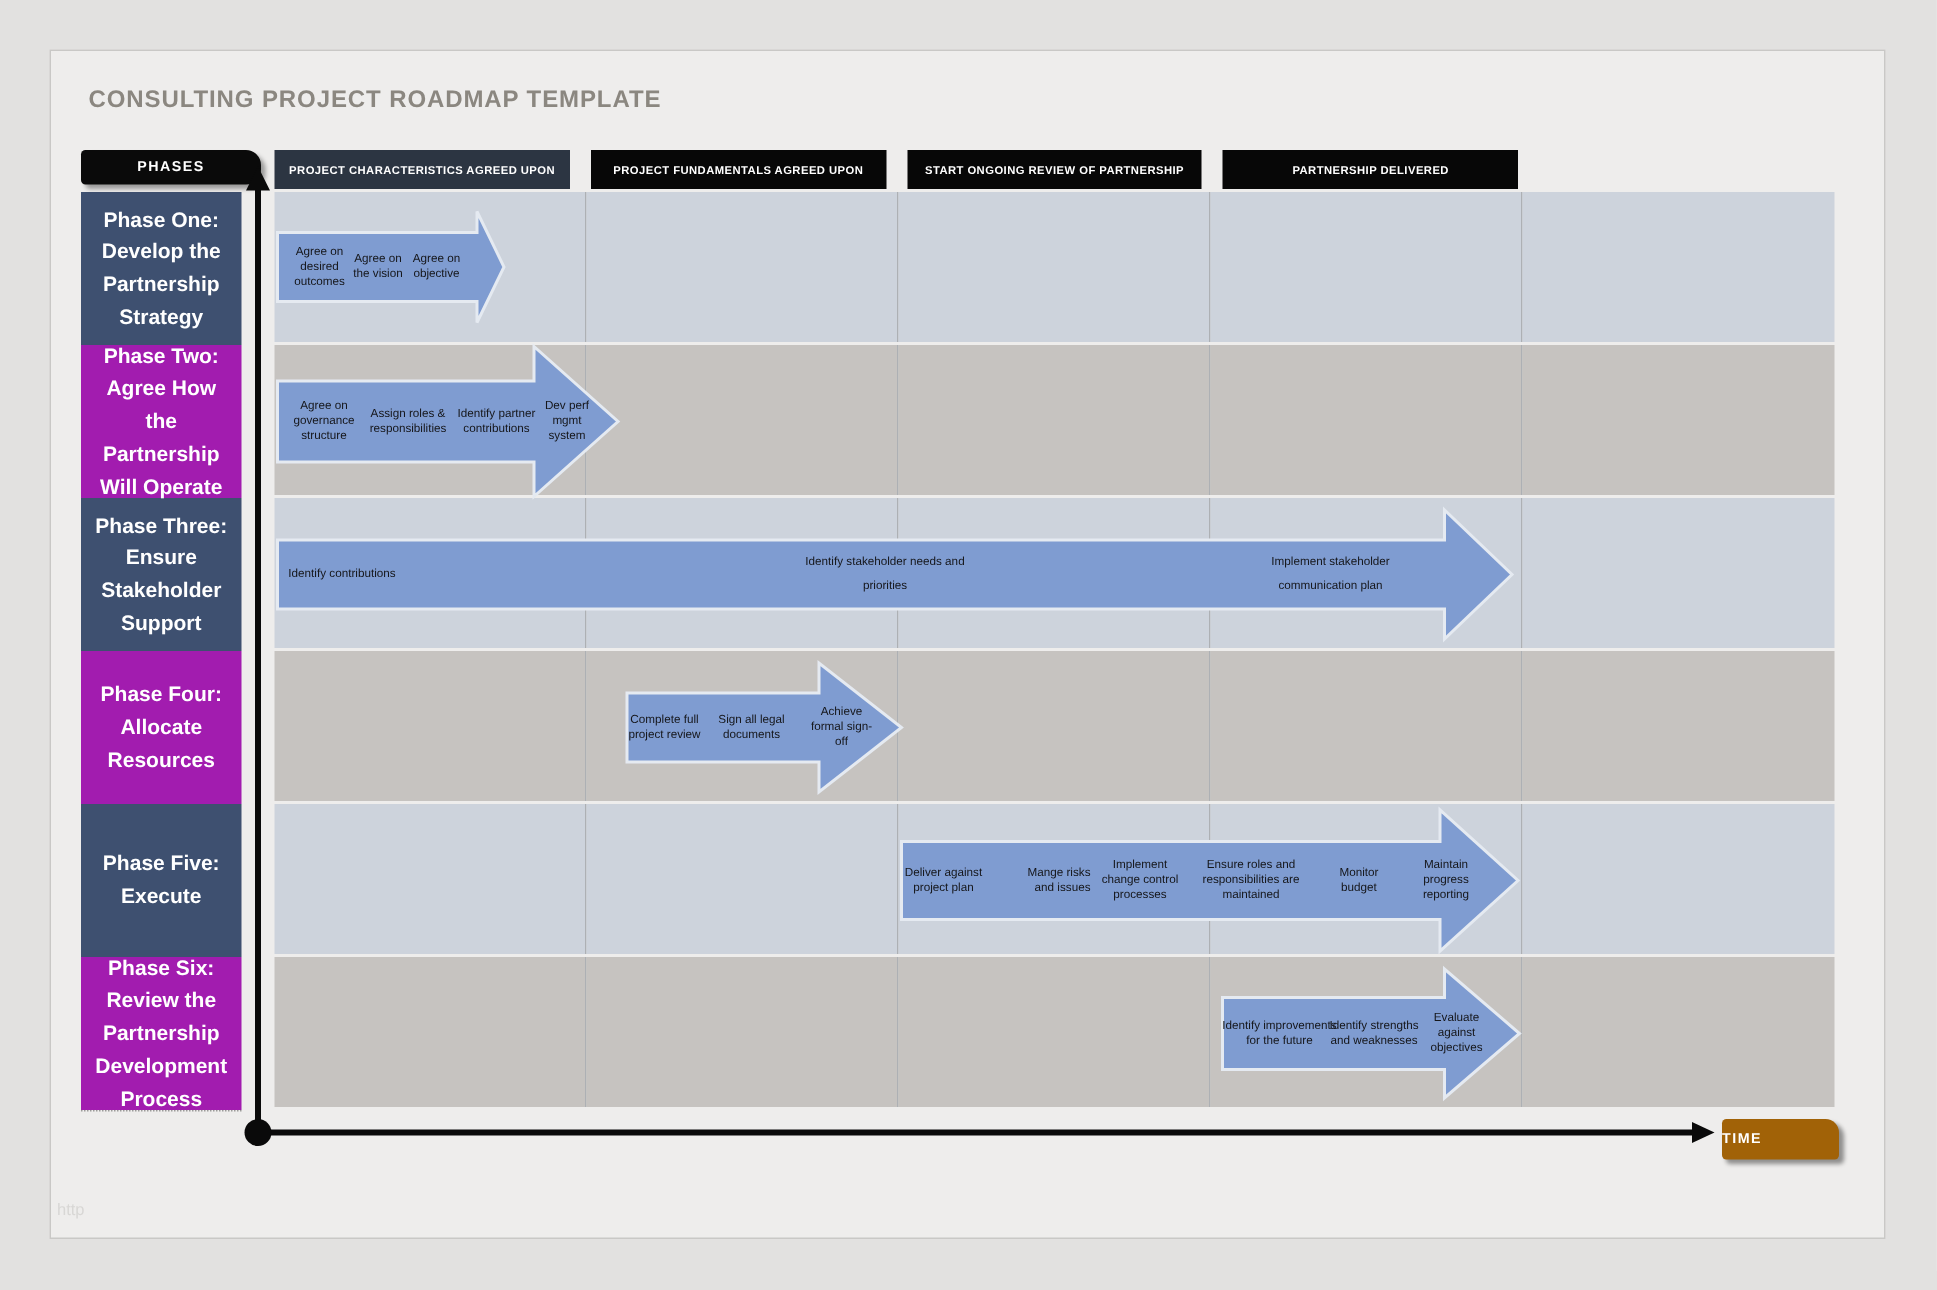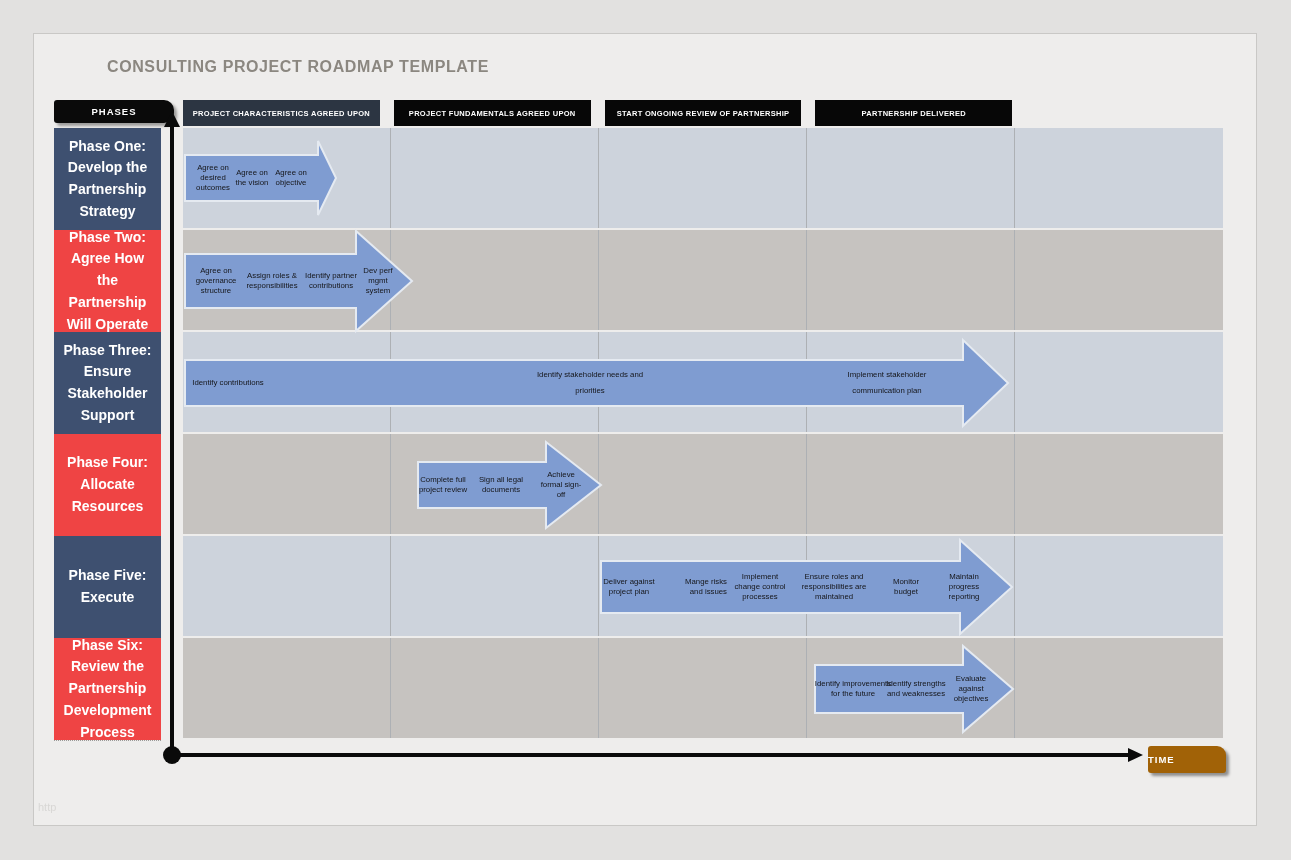--- a/index.html
+++ b/index.html
@@ -1,31 +1,31 @@
 <!DOCTYPE html>
 <html><head>
 <meta charset="utf-8">
 <style>
   html,body { margin:0; padding:0; background:#e2e1e0; }
   .page { position:relative; width:1291px; height:860px; font-family:"Liberation Sans", sans-serif; overflow:hidden; }
   .slide { position:absolute; left:33px; top:33px; width:1224px; height:793px; background:#eeedec; border:1px solid #c9c8c6; box-sizing:border-box; z-index:0; }
-  .title { position:absolute; left:59px; top:58px; font-size:16px; font-weight:bold; color:#8b8780; letter-spacing:0.6px; z-index:4;margin-left:48px; }
+  .title { position:absolute; left:59px; top:58px; font-size:16px; font-weight:bold; color:#8b8780; letter-spacing:0.6px; z-index:4; }
 
   .phases-tab { position:absolute; left:54px; top:100px; width:120px; height:23px; background:#0a0a0a; color:#fff;
     border-radius:3px 10px 10px 3px; box-shadow:3px 3px 3px rgba(0,0,0,0.35); display:flex; align-items:center; justify-content:center;
     font-size:9.5px; font-weight:bold; letter-spacing:1px; z-index:4; }
   .time-tab { position:absolute; left:1148px; top:746px; width:78px; height:27px; background:#a16207; color:#fff;
     border-radius:3px 9px 3px 3px; box-shadow:3px 3px 3px rgba(0,0,0,0.4); display:flex; align-items:center; 
     font-size:9.5px; font-weight:bold; letter-spacing:1px; z-index:4; }
 
   .phases-col { position:absolute; left:54px; top:128px; width:107px; height:612px; z-index:1; border-bottom:1px dotted #9a9a98; }
   .phase { height:102px; display:flex; align-items:center; justify-content:center; text-align:center; color:#ffffff;
     font-weight:bold; font-size:14px; line-height:1.55; padding:0 6px; box-sizing:border-box; }
   .phase.dark { background:#3e5070; }
-  .phase.gray { background:#ef4444; }
+  .phase.gray { background:#a21caf; }
 
   .grid-header { position:absolute; left:183px; top:100px; width:1040px; height:26px; display:grid;
     grid-template-columns:repeat(5,1fr); gap:14px; z-index:1; }
   .ghcell { background:#070707; color:#fff; font-weight:bold; font-size:7.5px; letter-spacing:0.3px;
     display:flex; align-items:center; justify-content:center; text-align:center; }
   .ghcell.first { background:#2c3542; }
 
   .grid-rows { position:absolute; left:183px; top:128px; width:1040px; z-index:1; }
   .grow { height:100px; margin-bottom:2px; display:grid; grid-template-columns:repeat(5,1fr); }
   .grow .cell { border-right:1px solid #adb0b4; box-sizing:border-box; }

